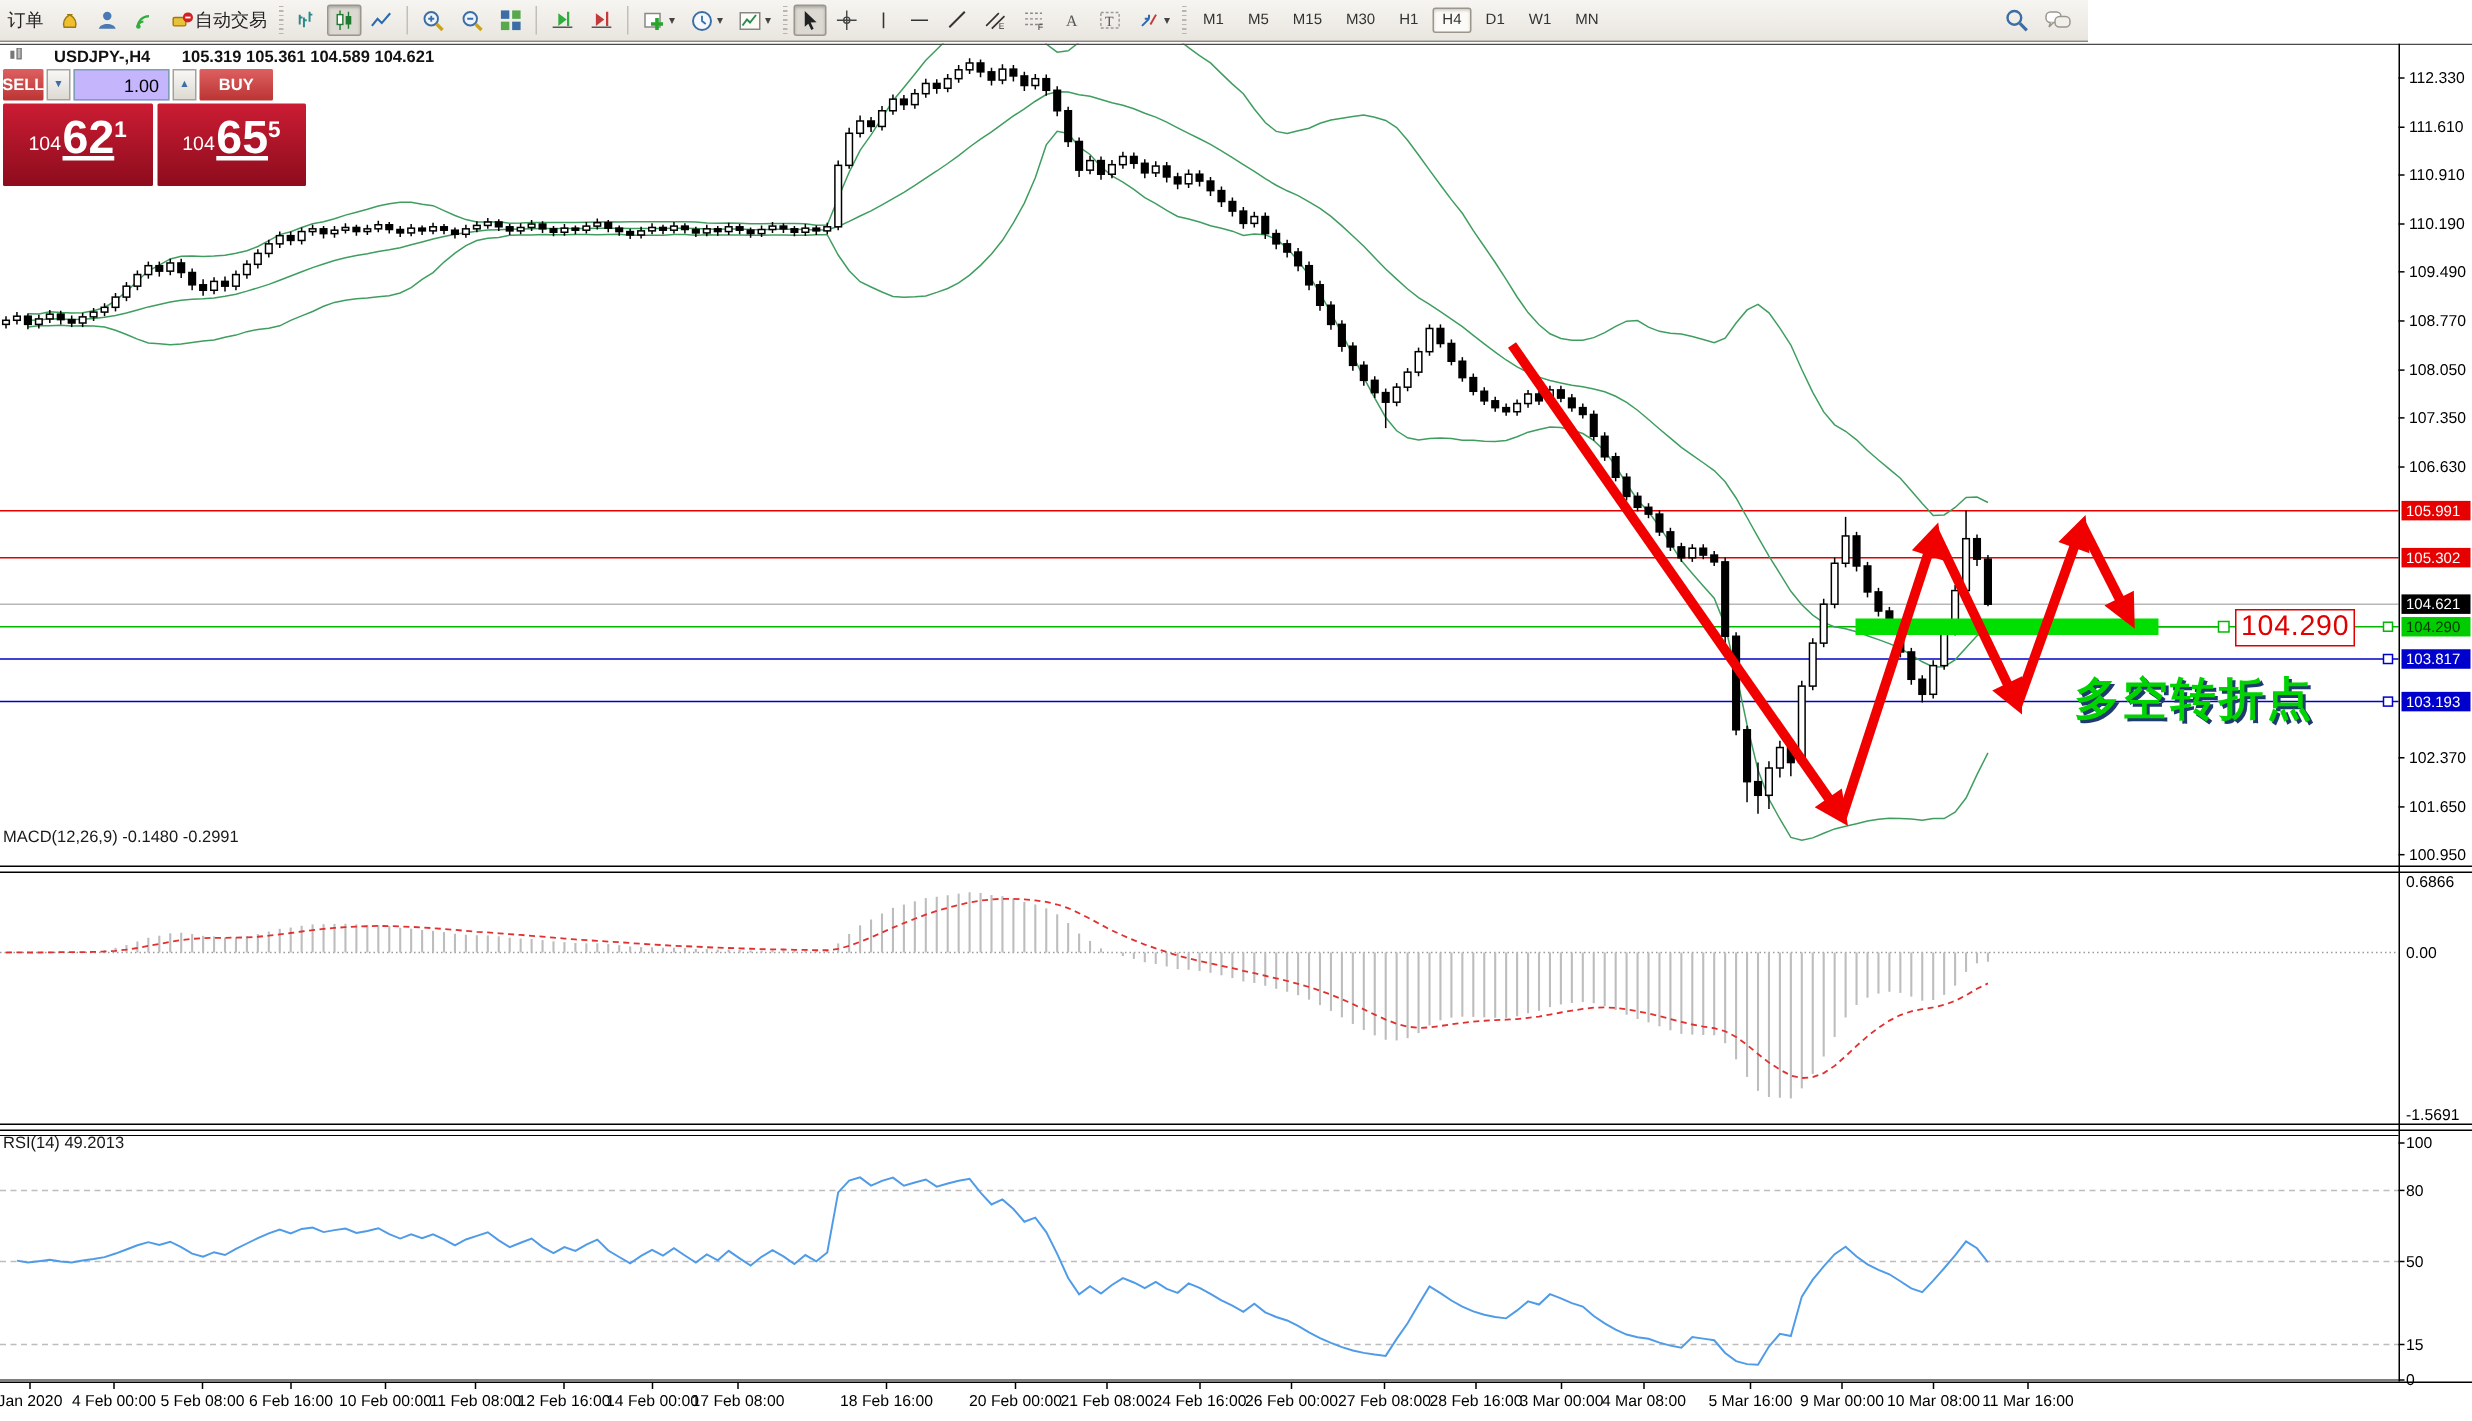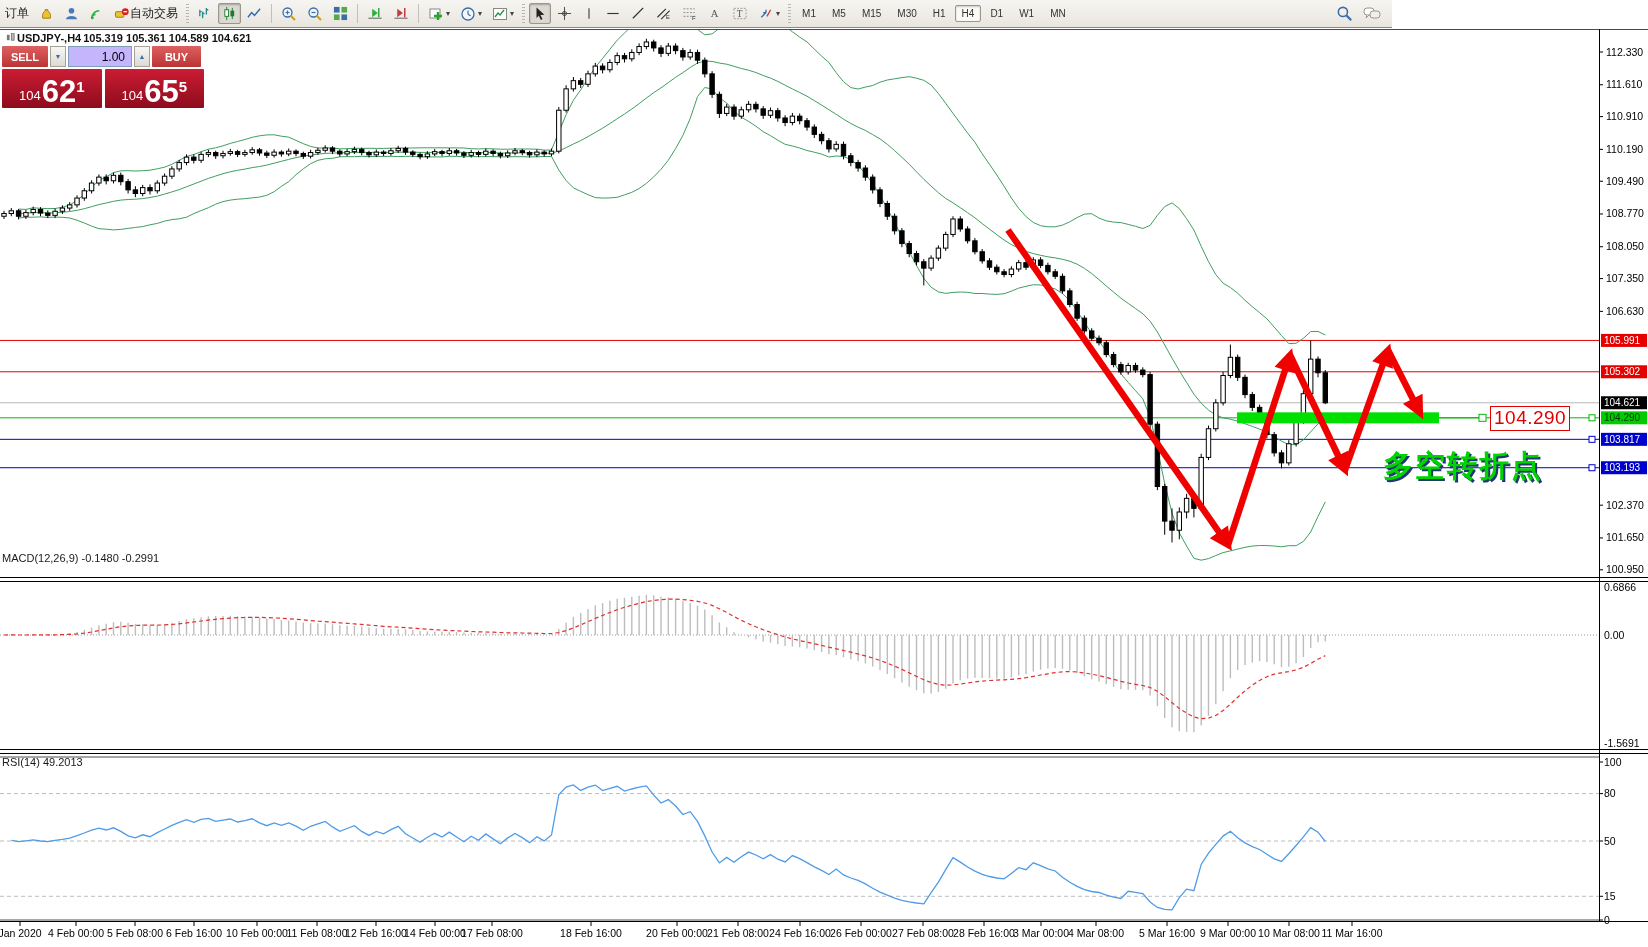--- a/index.html
+++ b/index.html
@@ -15,36 +15,36 @@
   .tbtn svg{display:block;}
   .tsep{width:1px;height:19px;background:#c2bfb7;margin:0 4px;}
   .tgrip{width:3px;height:19px;margin:0 3px;background:repeating-linear-gradient(#b9b6ae 0 1px,transparent 1px 3px);}
   .caret{font-size:8px;color:#444;margin-left:2px;}
   .tf{padding:2px 6px;margin:0 1px;border:1px solid transparent;border-radius:2px;color:#333;font-size:10px;}
   .tf.active{background:#fbfaf7;border:1px solid #9a968c;box-shadow:inset 0 1px 2px rgba(0,0,0,.2);}
   .cjk{font-size:12px;color:#222;}
   #tb-right{margin-left:auto;display:flex;align-items:center;padding-right:6px;}
   
   #chart-title{position:absolute;left:6px;top:32px;z-index:5;font-size:11px;font-weight:700;color:#111;
-    display:flex;align-items:center;gap:2px;}
+    display:flex;align-items:center;gap:21px;}
   
   #trade{position:absolute;left:2px;top:46px;z-index:5;width:202px;font-family:"Liberation Sans",sans-serif;}
   #trade .row1{display:flex;height:21px;gap:2px;}
   .hbtn{background:linear-gradient(#dd6060,#bc3434);color:#fff;font-size:11px;font-weight:700;
     display:flex;align-items:center;justify-content:center;border-radius:1px;}
-  #sell-btn{width:46px;} #buy-btn{width:49px;}
+  #sell-btn{width:27px;} #buy-btn{width:49px;}
   .spin{width:16px;background:linear-gradient(#f8f7f5,#dddad3);border:1px solid #a6a29a;
     display:flex;align-items:center;justify-content:center;font-size:7px;color:#3b6ea5;box-sizing:border-box;}
   #vol{width:64px;border:1px solid #7f9db9;background:#c4b5fd;font-size:12px;color:#000;
     display:flex;align-items:center;justify-content:flex-end;padding-right:6px;box-sizing:border-box;}
   #trade .row2{display:flex;margin-top:2px;gap:3px;}
   .tile{height:37px;flex:1;background:linear-gradient(#cb1c33,#8d0c1d);color:#fff;border-radius:1px;
-    display:flex;align-items:flex-end;justify-content:center;padding-bottom:2px;}
+    display:flex;align-items:flex-end;justify-content:center;padding-bottom:18px;}
   .tile .small{font-size:13px;margin:0 1px 3px 0;}
-  .tile .big{font-size:31px;font-weight:700;line-height:29px;}
+  .tile .big{font-size:31px;font-weight:700;line-height:29px;text-decoration:underline;}
   .tile .sup{font-size:15px;font-weight:700;position:relative;top:-11px;}
   
   .pane-label{position:absolute;z-index:4;font-size:11px;color:#1a1a1a;left:2px;}
   #price-note{position:absolute;z-index:5;border:1px solid #e00000;color:#e00000;background:#fff;
     font-size:19px;padding:0 3px 1px 3px;letter-spacing:.5px;}
   #cn-note{position:absolute;z-index:5;font-size:30px;font-weight:700;color:#00d400;
     text-shadow:2px 2px 0 #1e3a6e;white-space:nowrap;letter-spacing:2px;}
   #cv{position:absolute;left:0;top:29px;z-index:1;font-family:"Liberation Sans",sans-serif;}
 </style>
 </head>

